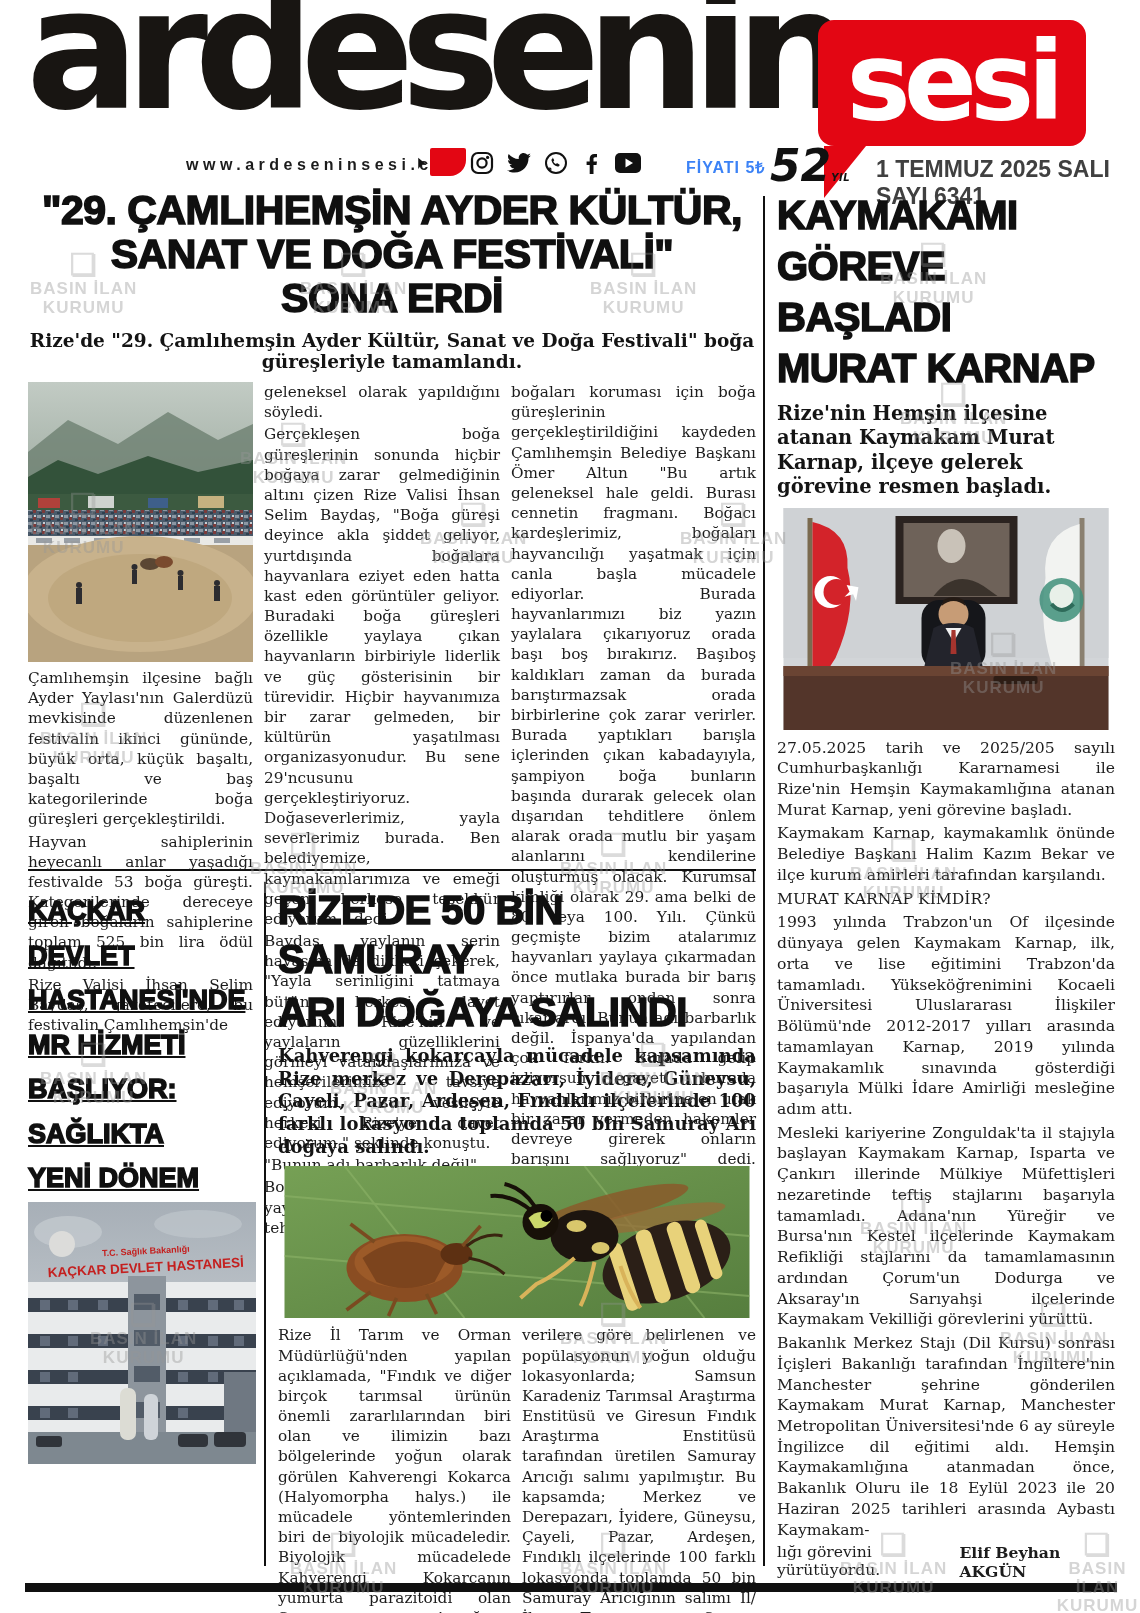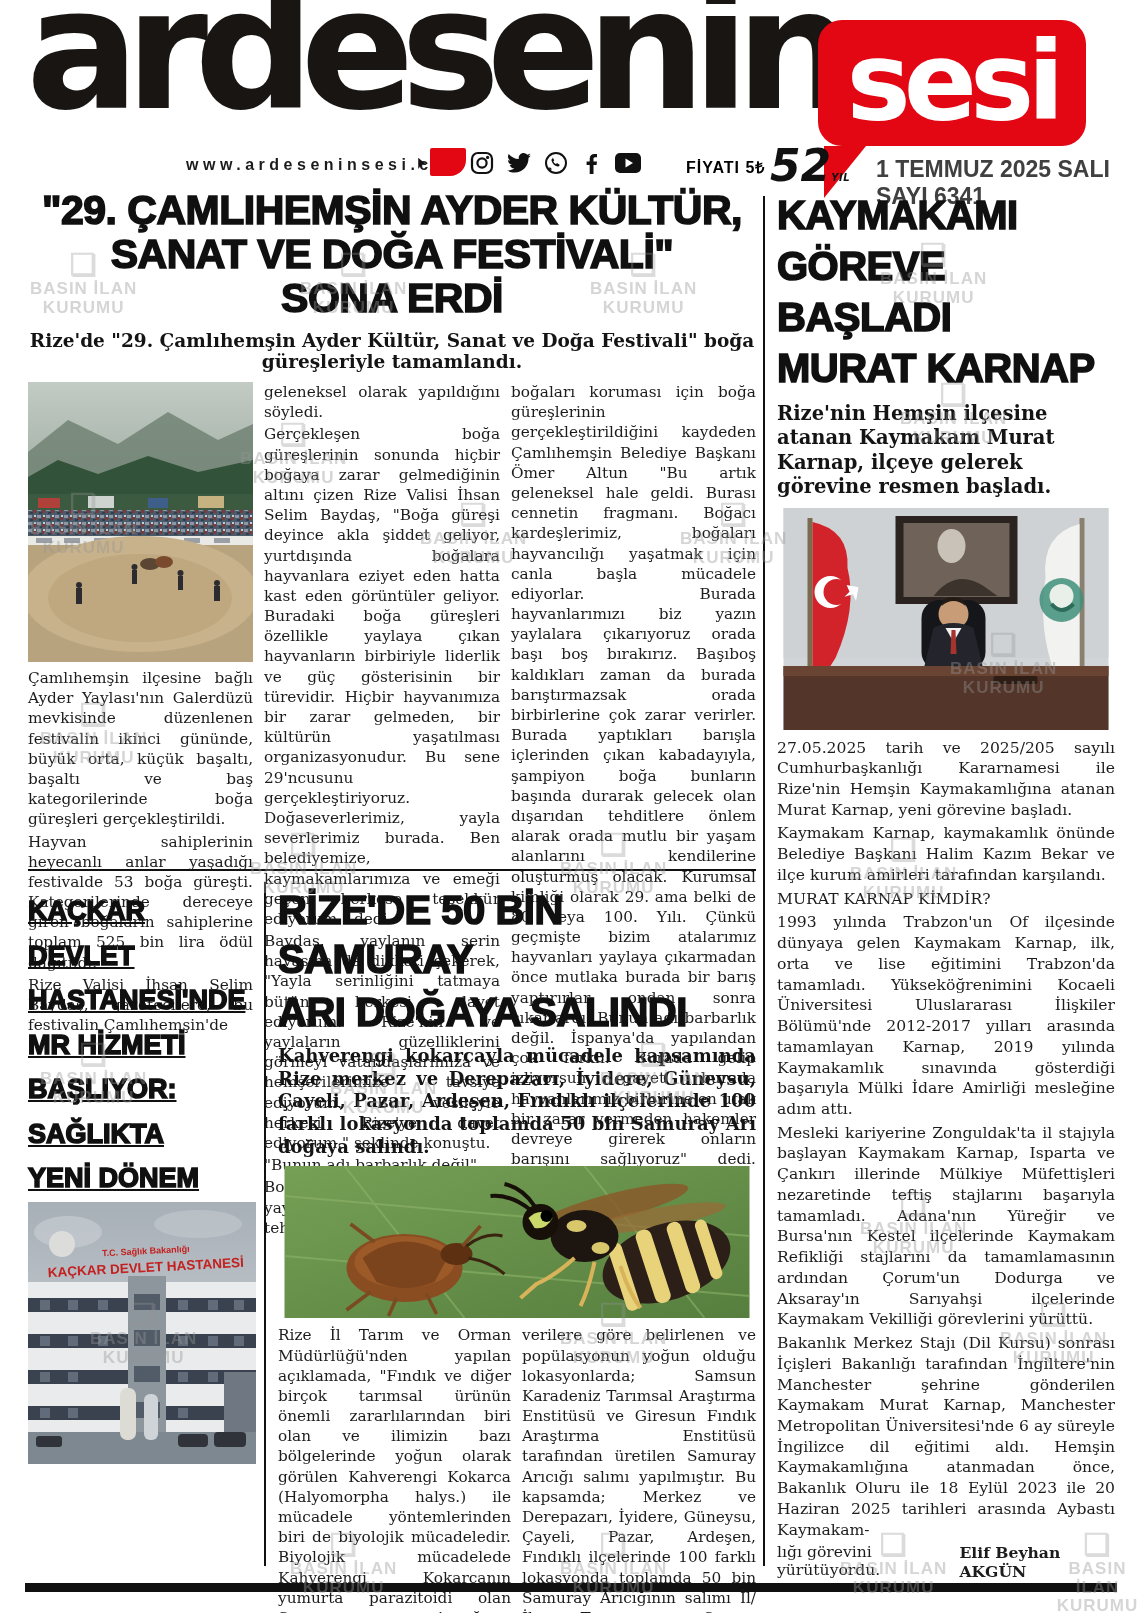--- a/index.html
+++ b/index.html
@@ -10,40 +10,40 @@
   }
   
   #masthead { position:absolute; left:0; top:0; width:1140px; height:186px; }
   .logo-main {
     position:absolute; left:26px; top:-34px;
     font-family:"DejaVu Sans", sans-serif; font-weight:bold;
     font-size:168px; letter-spacing:-14px; color:#181512; line-height:1;
   }
   .logo-box {
     position:absolute; left:818px; top:20px; width:268px; height:126px;
-    background:#e30613; border-radius:24px; text-align:center;
+    background:#e30613; border-radius:16px; text-align:center;
   }
   .logo-box span{
     font-family:"DejaVu Sans", sans-serif; font-weight:bold;
     font-size:108px; letter-spacing:-7px; color:#ffffff; line-height:124px;
   }
   .logo-tail {
     position:absolute; left:824px; top:146px; width:0; height:0;
     border-top:52px solid #e30613; border-right:42px solid transparent;
   }
   .info-line { position:absolute; left:0; top:148px; width:1140px; height:34px;
     font-family:"Liberation Sans", sans-serif; }
   .website { position:absolute; left:186px; top:8px; font-weight:bold;
     font-size:16px; letter-spacing:4.5px; color:#1c1c1c; }
   .cursor-glyph { position:absolute; left:414px; top:6px; font-size:15px; transform:rotate(-115deg); color:#111; }
   .red-flag { position:absolute; left:430px; top:0px; width:36px; height:28px;
     background:#e30613; border-radius:2px 2px 16px 2px; }
   .social-row { position:absolute; left:470px; top:0px; display:flex; gap:12px; align-items:center; height:30px;}
   .social-row svg { display:block; }
-  .price { position:absolute; left:686px; top:8px; font-weight:bold; font-size:16px; color:#000000; letter-spacing:1px;}
+  .price { position:absolute; left:686px; top:8px; font-weight:bold; font-size:16px; color:#3b82f6; letter-spacing:1px;}
   .yil-logo { position:absolute; left:770px; top:-8px; color:#111;
     font-family:"DejaVu Sans", sans-serif; font-weight:bold; font-style:italic; font-size:44px; }
   .yil-logo small { font-size:10px; font-style:italic; letter-spacing:0.5px; }
   .dateline { position:absolute; left:876px; top:8px; font-weight:bold; font-size:23px; color:#404040; }
   
   .vrule, .hrule, .bottom-bar { position:absolute; background:#101010; }
   
   .head-black {
     font-family:"Liberation Sans", sans-serif; font-weight:bold; color:#101010;
     -webkit-text-stroke:1.6px #101010;

